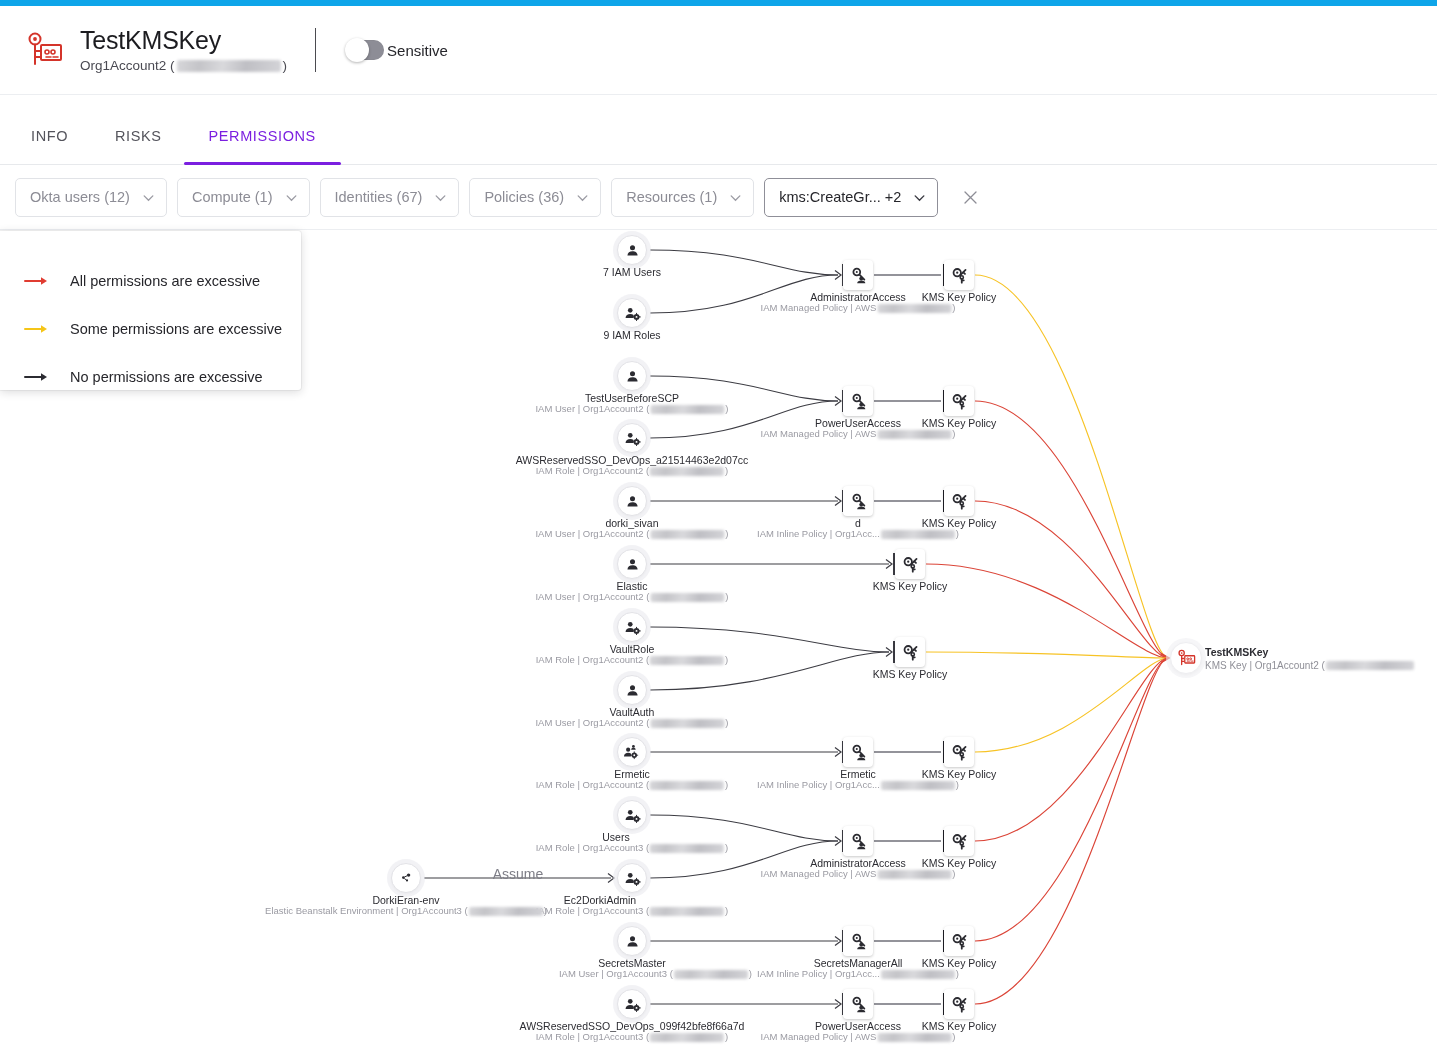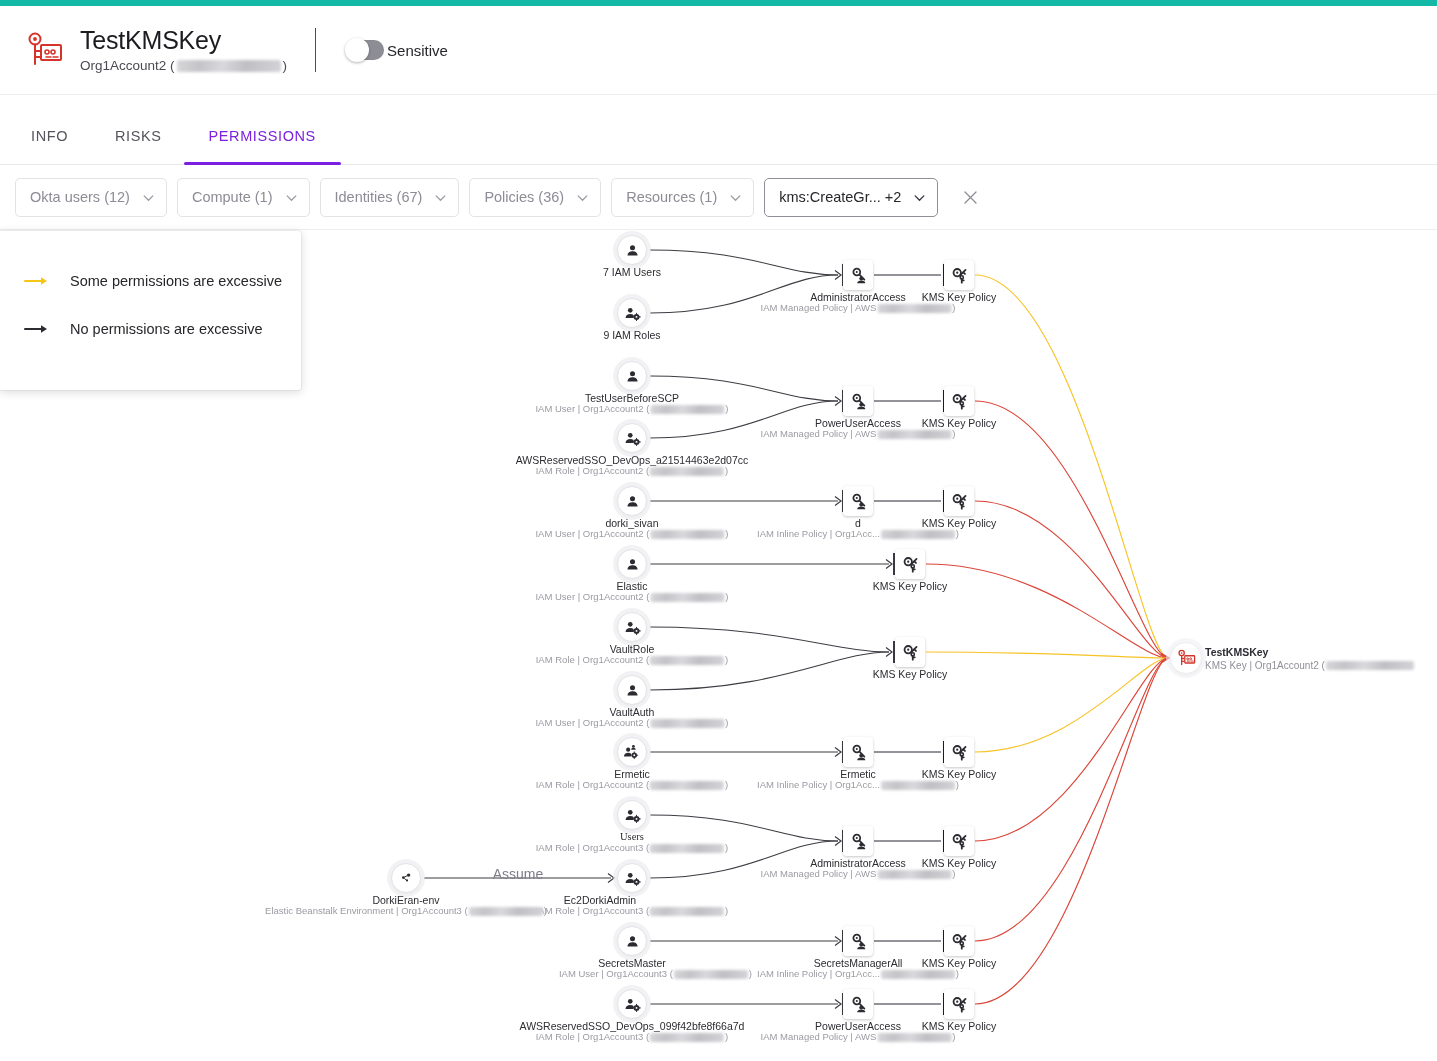--- a/index.html
+++ b/index.html
@@ -7,21 +7,21 @@
   html, body {
     margin: 0; padding: 0;
     background: #f4f5f7;
     font-family: "Liberation Sans", sans-serif;
     -webkit-font-smoothing: antialiased;
   }
   #app {
     position: relative;
     width: 1437px;
     height: 1061px;
-    background: #14b8a6;
+    background: #0ea5e9;
     overflow: hidden;
   }
 
   
   .header {
     position: absolute;
     left: 0; top: 6px;
     width: 1437px; height: 89px;
     background: #ffffff;
     border-bottom: 1px solid #eceef1;
@@ -429,21 +429,21 @@
           </span></div>
         <div class="node node-ident" style="left: 617px; top: 570px;">
           <span style="line-height: 0;"><svg width="17" height="15" viewBox="0 0 18 16">
     <circle cx="6.6" cy="4.6" r="2.5" fill="#2b2b31"></circle>
     <path d="M1.6 12.8c0-2.8 2.2-4.3 5-4.3 1.4 0 2.7.4 3.6 1.1l-.3 3.2z" fill="#2b2b31"></path>
     <circle cx="13.3" cy="11.6" r="3.1" fill="#2b2b31"></circle>
     <circle cx="13.3" cy="11.6" r="1.05" fill="#fff"></circle>
     <path d="M13.3 7.7v1.1M13.3 14.4v1.1M9.4 11.6h1.1M16.1 11.6h1.1" stroke="#2b2b31" stroke-width="1.1" stroke-linecap="round"></path>
             </svg></span>
         </div>
-        <div class="lbl" style="left: 632px; top: 601px; font-family: Liberation Serif, serif;">Users</div>
+        <div class="lbl" style="left: 616px; top: 601px;">Users</div>
         <div class="lbl sub" style="left: 632px; top: 612px;"><span class="sub-inline">
             <span>IAM Role | Org1Account3 (</span>
             <span class="redact" style="width: 74px; height: 9px;"></span>
             <span>)</span>
           </span></div>
         <div class="node node-ident" style="left: 617px; top: 633px;">
           <span style="line-height: 0;"><svg width="17" height="15" viewBox="0 0 18 16">
     <circle cx="6.6" cy="4.6" r="2.5" fill="#2b2b31"></circle>
     <path d="M1.6 12.8c0-2.8 2.2-4.3 5-4.3 1.4 0 2.7.4 3.6 1.1l-.3 3.2z" fill="#2b2b31"></path>
     <circle cx="13.3" cy="11.6" r="3.1" fill="#2b2b31"></circle>
@@ -724,20 +724,27 @@
               <span class="redact" style="width: 88px; height: 9px;"></span>
             </span></div>
         </div>
         <div class="edge-lbl" style="left: 518px; top: 636px;">Assume</div>
       </div>
   </div>
 
   <div class="legend">
     <div class="legend-row">
       <svg width="26" height="12" viewBox="0 0 26 12">
+        <path d="M1 6 H20" stroke="#E03C31" stroke-width="2" stroke-linecap="round"></path>
+        <path d="M17 2.2 L23 6 L17 9.8 Z" fill="#E03C31"></path>
+      </svg>
+      <span class="legend-txt">All permissions are excessive</span>
+    </div>
+    <div class="legend-row">
+      <svg width="26" height="12" viewBox="0 0 26 12">
         <path d="M1 6 H20" stroke="#F5C518" stroke-width="2" stroke-linecap="round"></path>
         <path d="M17 2.2 L23 6 L17 9.8 Z" fill="#F5C518"></path>
       </svg>
       <span class="legend-txt">Some permissions are excessive</span>
     </div>
     <div class="legend-row">
       <svg width="26" height="12" viewBox="0 0 26 12">
         <path d="M1 6 H20" stroke="#2B2B31" stroke-width="2" stroke-linecap="round"></path>
         <path d="M17 2.2 L23 6 L17 9.8 Z" fill="#2B2B31"></path>
       </svg>

